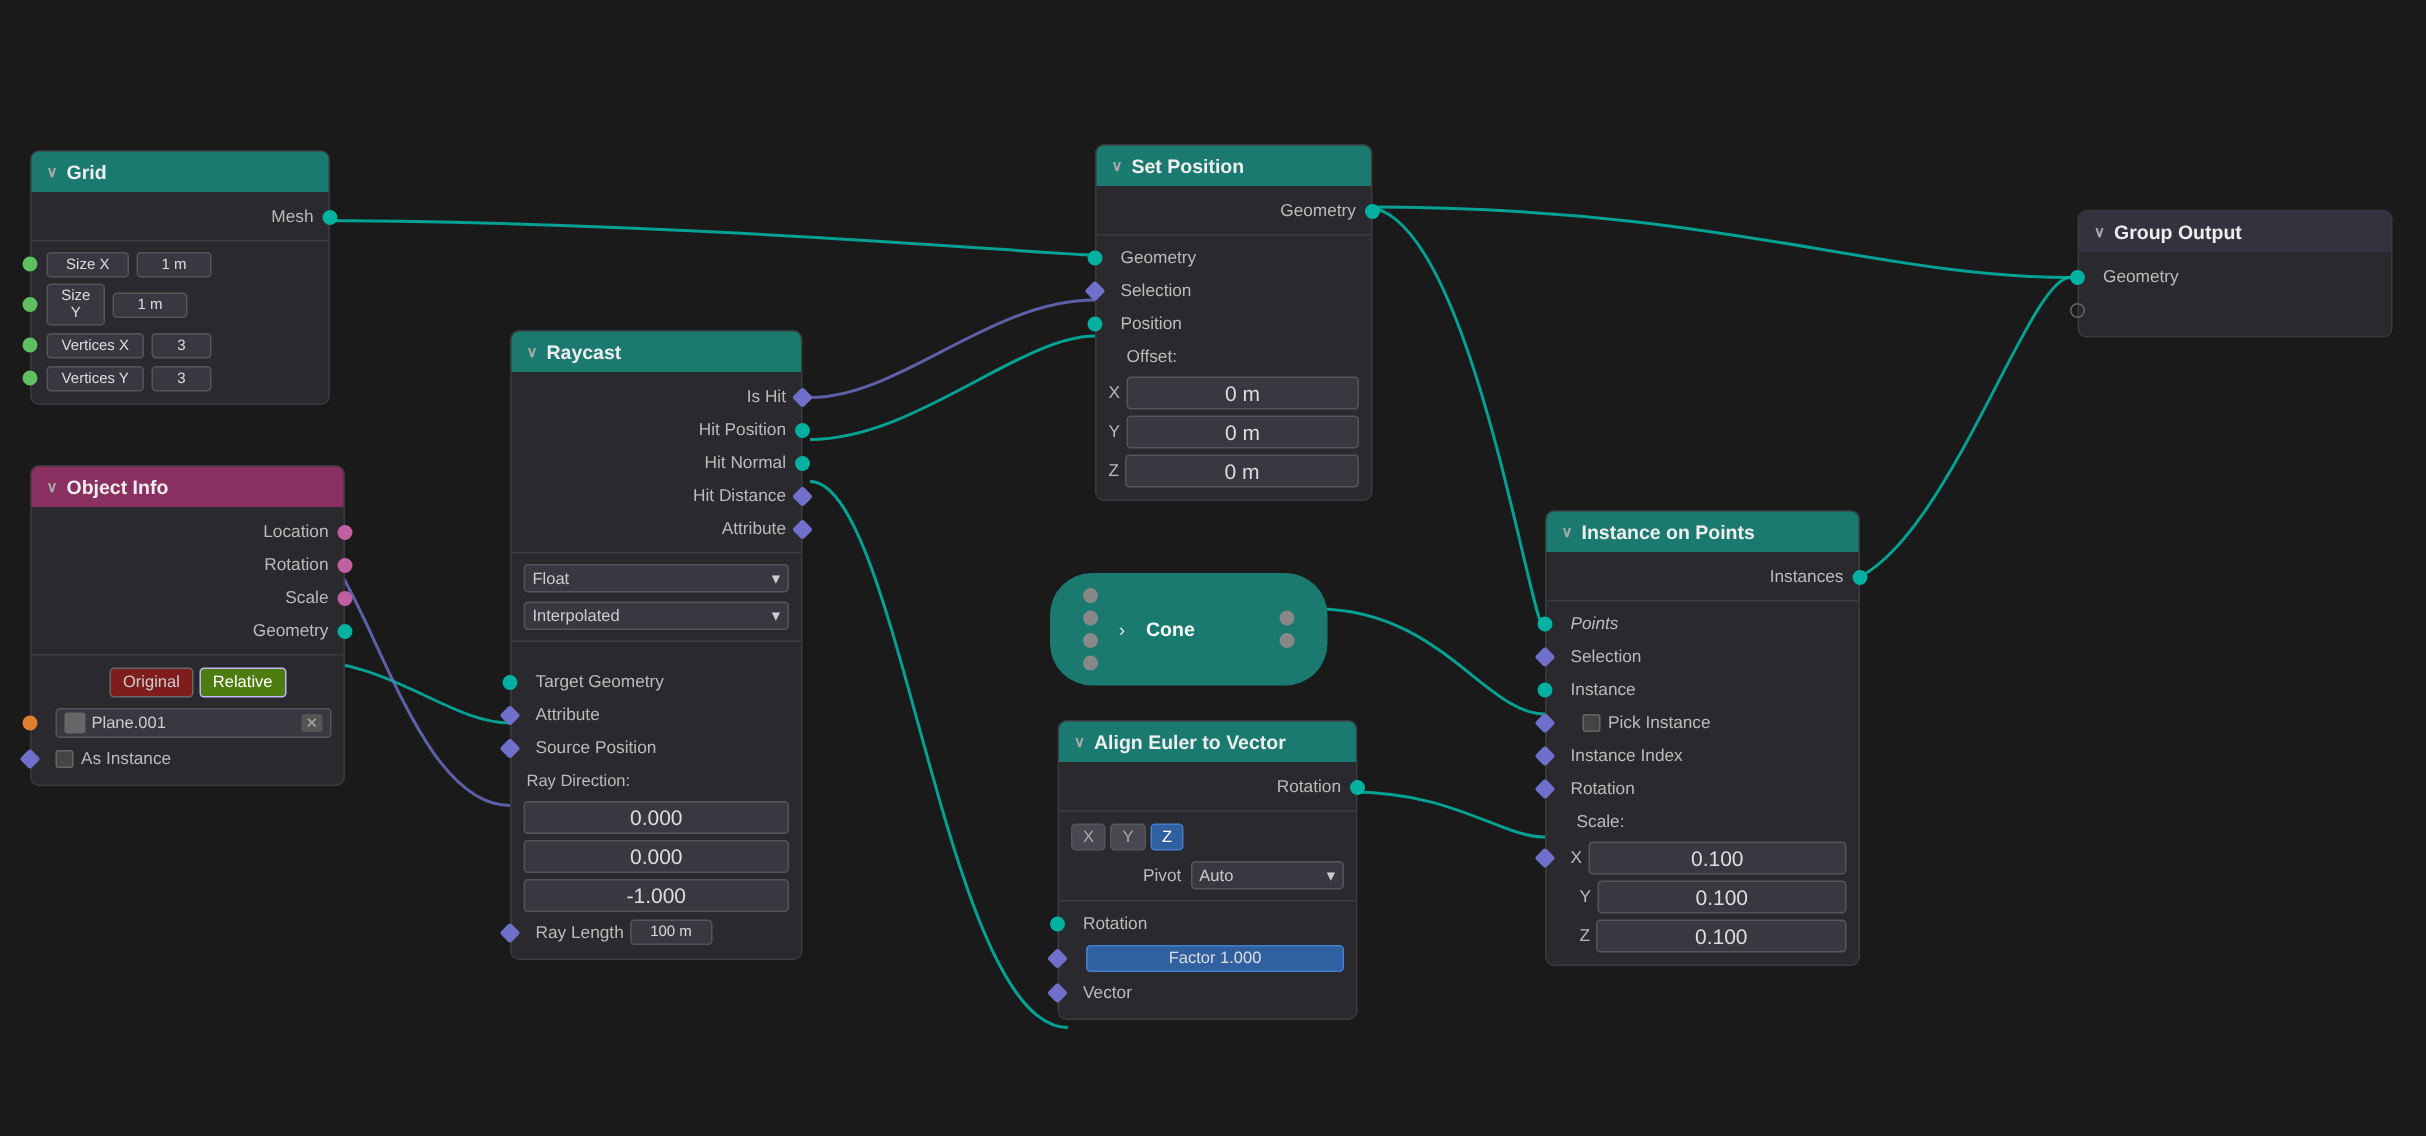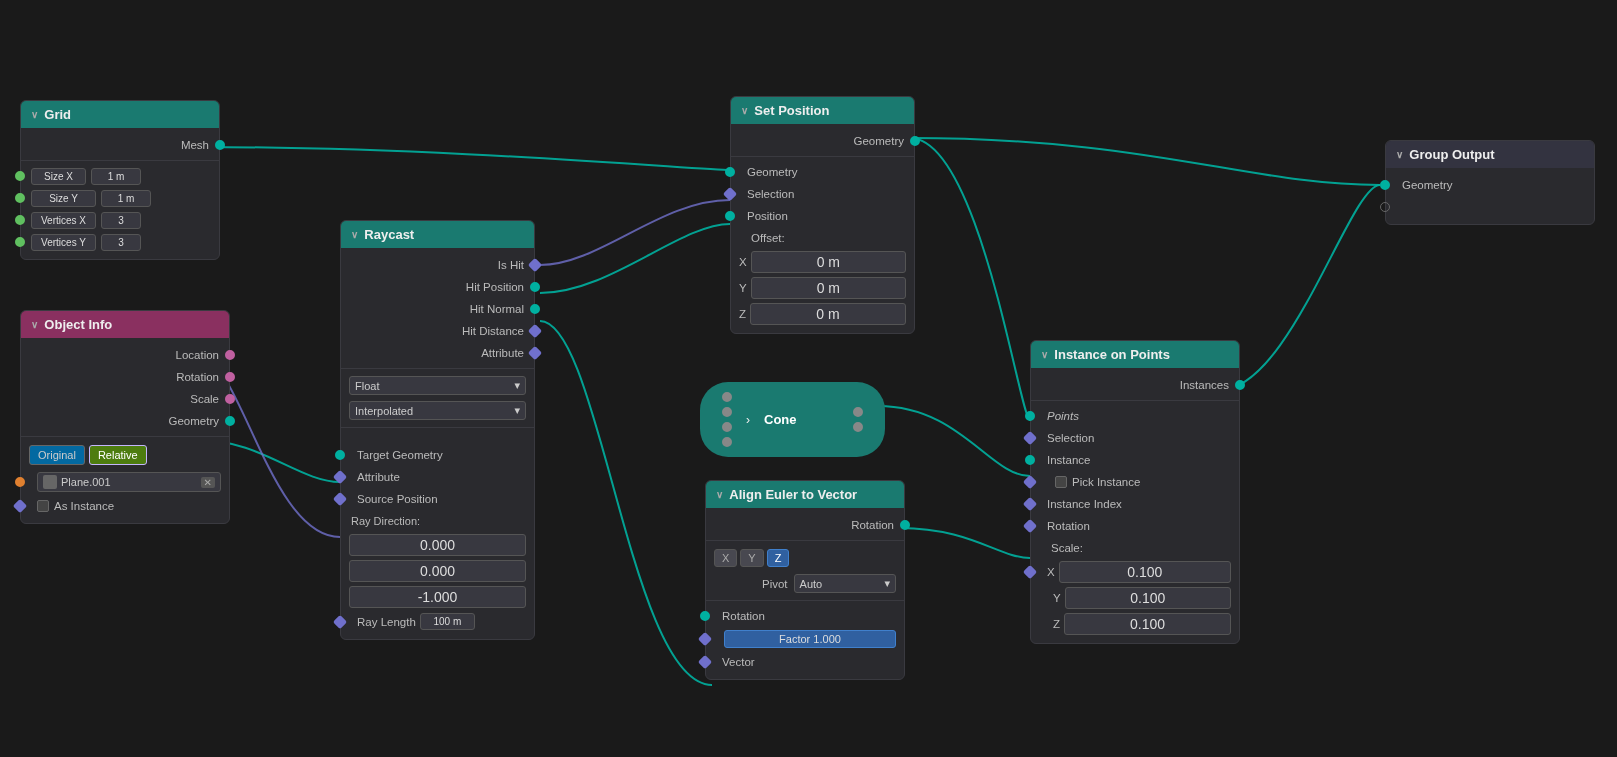--- a/index.html
+++ b/index.html
@@ -114,21 +114,21 @@
       justify-content: space-between;
       align-items: center;
     }
 
     .btn {
       border-radius: 3px;
       padding: 3px 8px;
       font-size: 11px;
       cursor: pointer;
     }
-    .btn-gray { background: #0369a1; color: #ccc; border: 1px solid #666; }
+    .btn-gray { background: #7f1d1d; color: #ccc; border: 1px solid #666; margin-left: 44px; }
     .btn-blue { background: #4d7c0f; color: #fff; border: 1px solid #c4b5fd; }
 
     .divider { border-top: 1px solid #3a3a40; margin: 4px 0; }
 
     
     #connections {
       position: absolute;
       top: 0; left: 0;
       width: 1617px;
       height: 757px;
@@ -202,21 +202,21 @@
       <span class="socket teal right-socket" style="right:-6px;"></span>
     </div>
     <div class="divider"></div>
     <div class="node-row" style="gap:5px;">
       <span class="socket green left-socket"></span>
       <div class="input-field" style="width:55px; font-size:10px;">Size X</div>
       <div class="input-field" style="width:50px; font-size:10px;">1 m</div>
     </div>
     <div class="node-row" style="gap:5px;">
       <span class="socket green left-socket"></span>
-      <div class="input-field" style="width:65px; font-size:10px;">Size Y</div>
+      <div class="input-field" style="width:39px; font-size:10px;">Size Y</div>
       <div class="input-field" style="width:50px; font-size:10px;">1 m</div>
     </div>
     <div class="node-row" style="gap:5px;">
       <span class="socket green left-socket"></span>
       <div class="input-field" style="width:65px; font-size:10px;">Vertices X</div>
       <div class="input-field" style="width:40px; font-size:10px;">3</div>
     </div>
     <div class="node-row" style="gap:5px;">
       <span class="socket green left-socket"></span>
       <div class="input-field" style="width:65px; font-size:10px;">Vertices Y</div>

